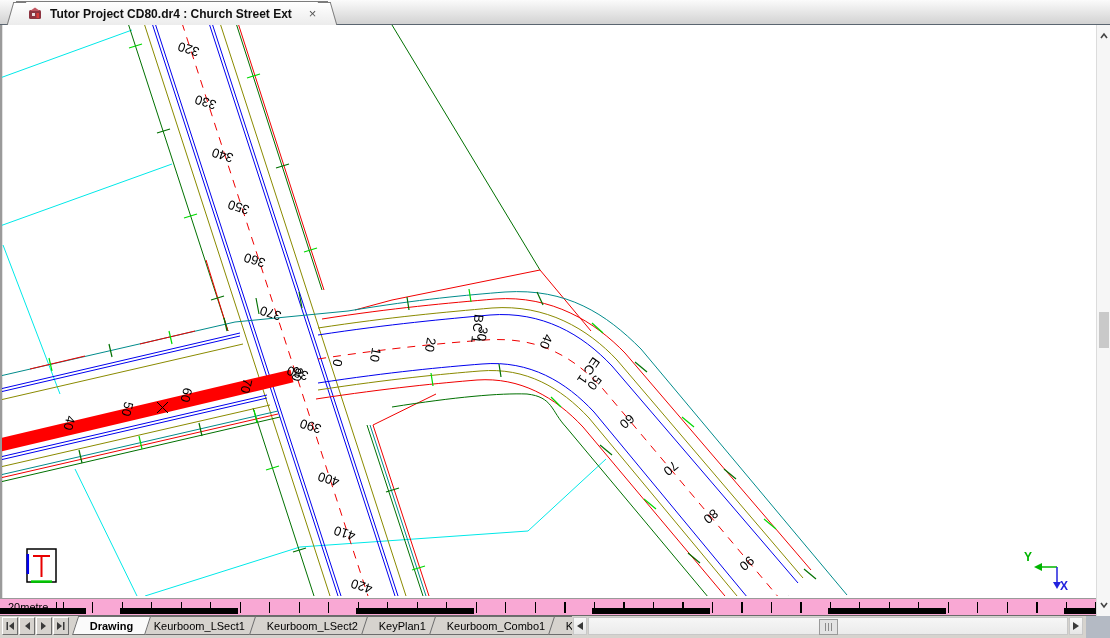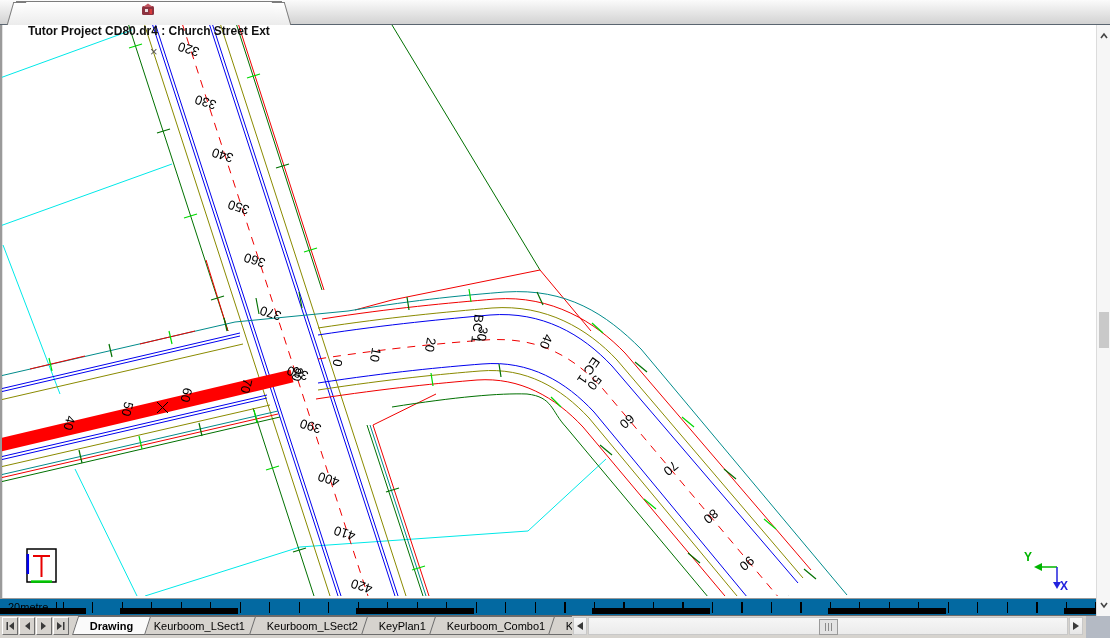--- a/index.html
+++ b/index.html
@@ -1,21 +1,21 @@
 <!DOCTYPE html>
 <html style="--highlight: #ff0000; --centerline: #f00000; --edge-blue: #0000ee; --verge-olive: #8a8a00; --boundary-teal: #008b8b; --boundary-green: #007000; --tick-green: #00d800; --property-cyan: #00e8e8;"><head>
 <meta charset="utf-8">
 <style>
   html,body{margin:0;padding:0;}
   body{font-family:"Liberation Sans",sans-serif;background:#d6d3ce;width:1110px;height:638px;position:relative;overflow:hidden;}
   #app{position:absolute;inset:0;width:1110px;height:638px;background:#d6d3ce;}
 
   
   .titlebar{position:absolute;left:0;top:0;width:1110px;height:25px;background:linear-gradient(#fbfbfb,#d2d2d2);border-bottom:1px solid #5a6570;box-sizing:border-box;}
-  .doc-tab{position:absolute;left:16px;top:1px;height:23px;display:flex;align-items:center;gap:7px;padding:0 12px;background:linear-gradient(#ffffff,#ececec);border-top:1px solid #7d7d7d;flex-direction:column;}
+  .doc-tab{position:absolute;left:16px;top:1px;height:23px;display:flex;align-items:center;gap:7px;padding:0 12px;background:linear-gradient(#ffffff,#ececec);border-top:1px solid #7d7d7d;}
   .doc-tab::before,.doc-tab::after{content:"";position:absolute;top:0;bottom:0;width:12px;background:linear-gradient(#ffffff,#ececec);}
   .doc-tab::before{left:-6px;transform:skewX(-16deg);border-left:1px solid #7d7d7d;border-top:1px solid #7d7d7d;}
   .doc-tab::after{right:-6px;transform:skewX(16deg);border-right:1px solid #7d7d7d;border-top:1px solid #7d7d7d;}
   .tab-title{font-size:12px;font-weight:bold;color:#101010;white-space:nowrap;position:relative;z-index:2;}
   .tab-close{font-size:13px;color:#555;position:relative;z-index:2;margin-left:10px;cursor:default;line-height:1;}
   .app-icon{position:relative;z-index:2;display:inline-block;width:15px;height:15px;}
 
   
   .canvas-frame{position:absolute;left:0;top:25px;width:1096px;height:573px;background:#ffffff;border-left:2px solid #9a9a9a;box-shadow:inset 1px 0 0 #e2e2e2;box-sizing:border-box;}
   #dwg{position:absolute;left:0;top:0;}
@@ -33,21 +33,21 @@
   .xmark{stroke:#000;stroke-width:1;fill:none;}
 
   
   .vscroll{position:absolute;left:1096px;top:25px;width:14px;height:591px;background:#f6f6f6;border-left:1px solid #dcdcdc;box-sizing:border-box;}
   .vthumb{position:absolute;left:2px;width:10px;top:287px;height:36px;background:#c9c9c9;}
   .varrow{position:absolute;left:0;width:14px;height:14px;}
   .varrow.up{top:4px;}
   .varrow.down{bottom:4px;}
 
   
-  .ruler{position:absolute;left:0;top:598px;width:1096px;height:18px;background:#0369a1;border-top:1px solid #9a9a9a;border-bottom:1px solid #6a6a6a;box-sizing:border-box;}
+  .ruler{position:absolute;left:0;top:598px;width:1096px;height:18px;background:#f9a8d4;border-top:1px solid #9a9a9a;border-bottom:1px solid #6a6a6a;box-sizing:border-box;}
   .ruler-label{position:absolute;left:8px;top:2px;font-size:11px;color:#000;}
   .ruler-ticks{position:absolute;left:56px;right:0;top:3px;bottom:2px;background:repeating-linear-gradient(to right,#000 0 1px,transparent 1px 29.5px);background-position:7px 0;}
   .ruler-bars{position:absolute;left:0;right:0;bottom:1px;height:6px;background:repeating-linear-gradient(to right,#000 0 118px,transparent 118px 236px);background-position:120px 0;}
 
   
   .bottombar{position:absolute;left:0;top:616px;width:1110px;height:22px;background:#d6d3ce;}
   .navbtn{position:absolute;top:1px;width:16px;height:18px;background:#d6d3ce;border:1px solid;border-color:#ffffff #6d6d6d #6d6d6d #ffffff;box-sizing:border-box;display:flex;align-items:center;justify-content:center;}
   .tabstrip{position:absolute;left:72px;top:0;width:500px;height:21px;overflow:hidden;white-space:nowrap;}
   .stab{display:inline-block;height:19px;line-height:19px;padding:0 14px;margin-right:-9px;font-size:11px;color:#000;background:#d6d3ce;border:1px solid #6d6d6d;transform:skewX(-18deg);transform-origin:bottom left;box-sizing:border-box;}
   .stab>span{display:inline-block;transform:skewX(18deg);}

